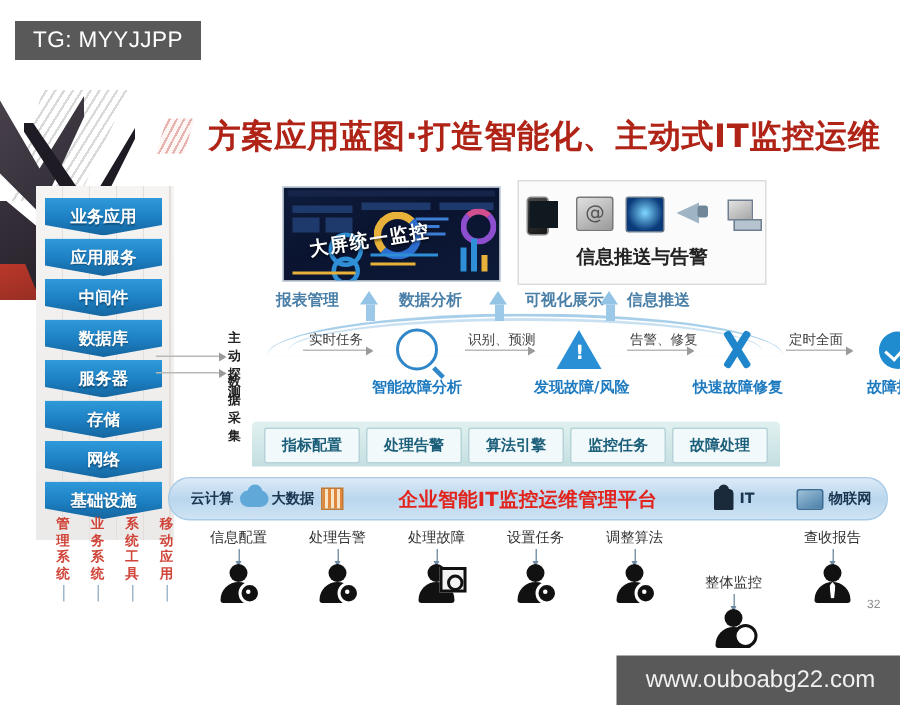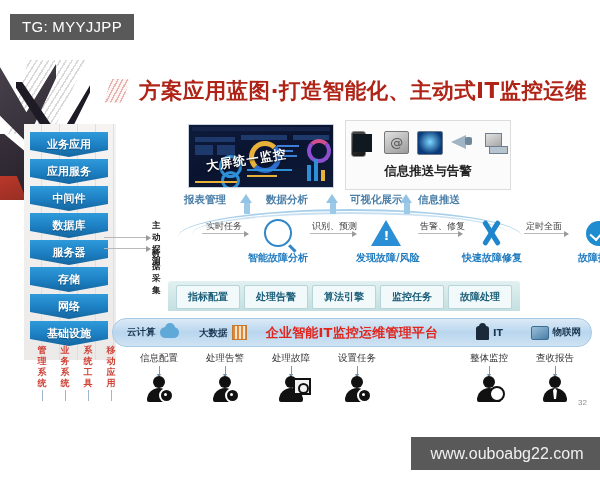--- a/index.html
+++ b/index.html
@@ -411,21 +411,21 @@
     <div class="tagbox">算法引擎</div>
     <div class="tagbox">监控任务</div>
     <div class="tagbox">故障处理</div>
   </div>
 
   <div class="platform">
     <div class="pf-item" style="left:14px;">
       <span>云计算</span>
       <span class="pf-cloud"></span>
     </div>
-    <div class="pf-item" style="left:86px;align-items:flex-end;">
+    <div class="pf-item" style="left:68px;">
       <span>大数据</span>
       <span class="pf-db"></span>
     </div>
     <div class="pf-title">企业智能IT监控运维管理平台</div>
     <div class="pf-item" style="right:88px;">
       <span class="pf-itic"></span>
       <span>IT</span>
     </div>
     <div class="pf-item" style="right:10px;">
       <span class="pf-iot"></span>
@@ -463,21 +463,30 @@
     </div>
     <div class="person" style="left:198px;">
       <div class="plabel">设置任务</div>
       <div class="down"></div>
       <div class="avatar">
           <div class="head"></div>
           <div class="body"></div>
           <div class="gear"></div>
         </div>
     </div>
-    <div class="person" style="left:330px;">
+    <div class="person" style="left:264px;">
+      <div class="plabel">调整算法</div>
+      <div class="down"></div>
+      <div class="avatar">
+          <div class="head"></div>
+          <div class="body"></div>
+          <div class="gear"></div>
+        </div>
+    </div>
+    <div class="person" style="left:330px;margin-top:30px;">
       <div class="plabel">整体监控</div>
       <div class="down"></div>
       <div class="avatar">
           <div class="head"></div>
           <div class="body"></div>
           <div class="mag"></div>
         </div>
     </div>
     <div class="person" style="left:396px;">
       <div class="plabel">查收报告</div>

